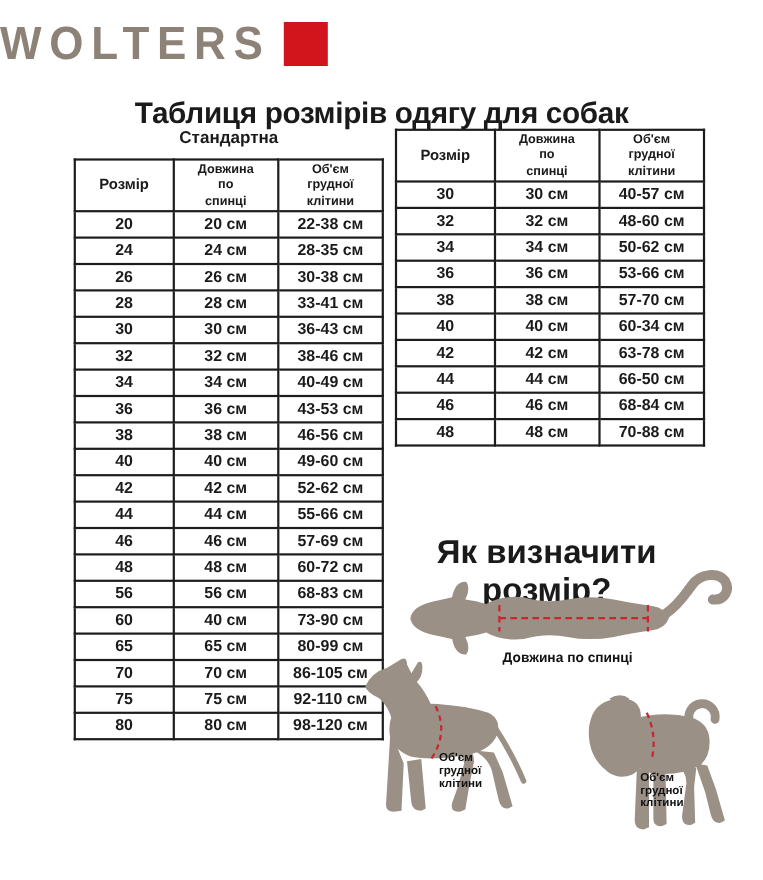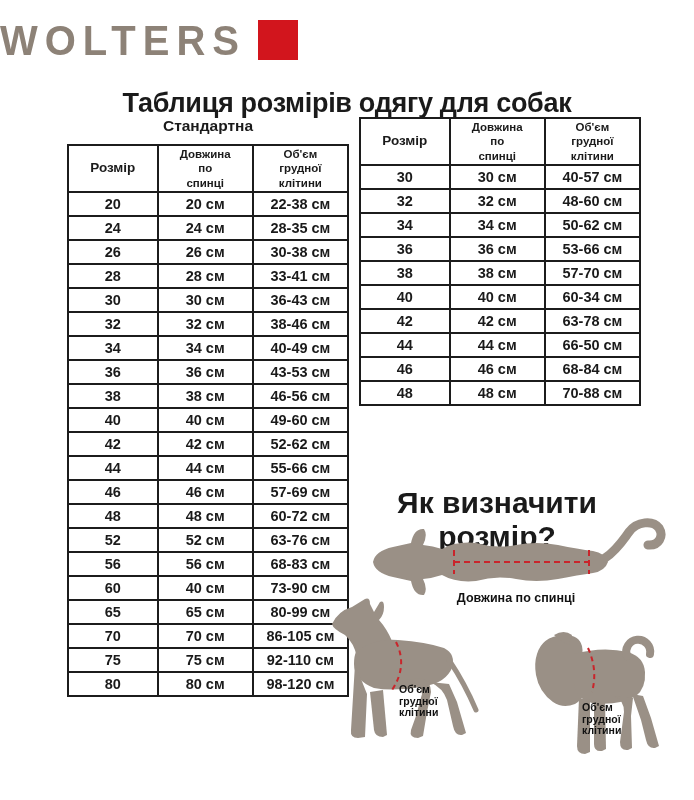--- a/index.html
+++ b/index.html
@@ -130,25 +130,20 @@
             <td>46</td>
             <td>46 см</td>
             <td>57-69 см</td>
           </tr>
           <tr>
             <td>48</td>
             <td>48 см</td>
             <td>60-72 см</td>
           </tr>
           <tr>
-            <td>52</td>
-            <td>52 см</td>
-            <td>63-76 см</td>
-          </tr>
-          <tr>
             <td>56</td>
             <td>56 см</td>
             <td>68-83 см</td>
           </tr>
           <tr>
             <td>60</td>
             <td>40 см</td>
             <td>73-90 см</td>
           </tr>
           <tr>

